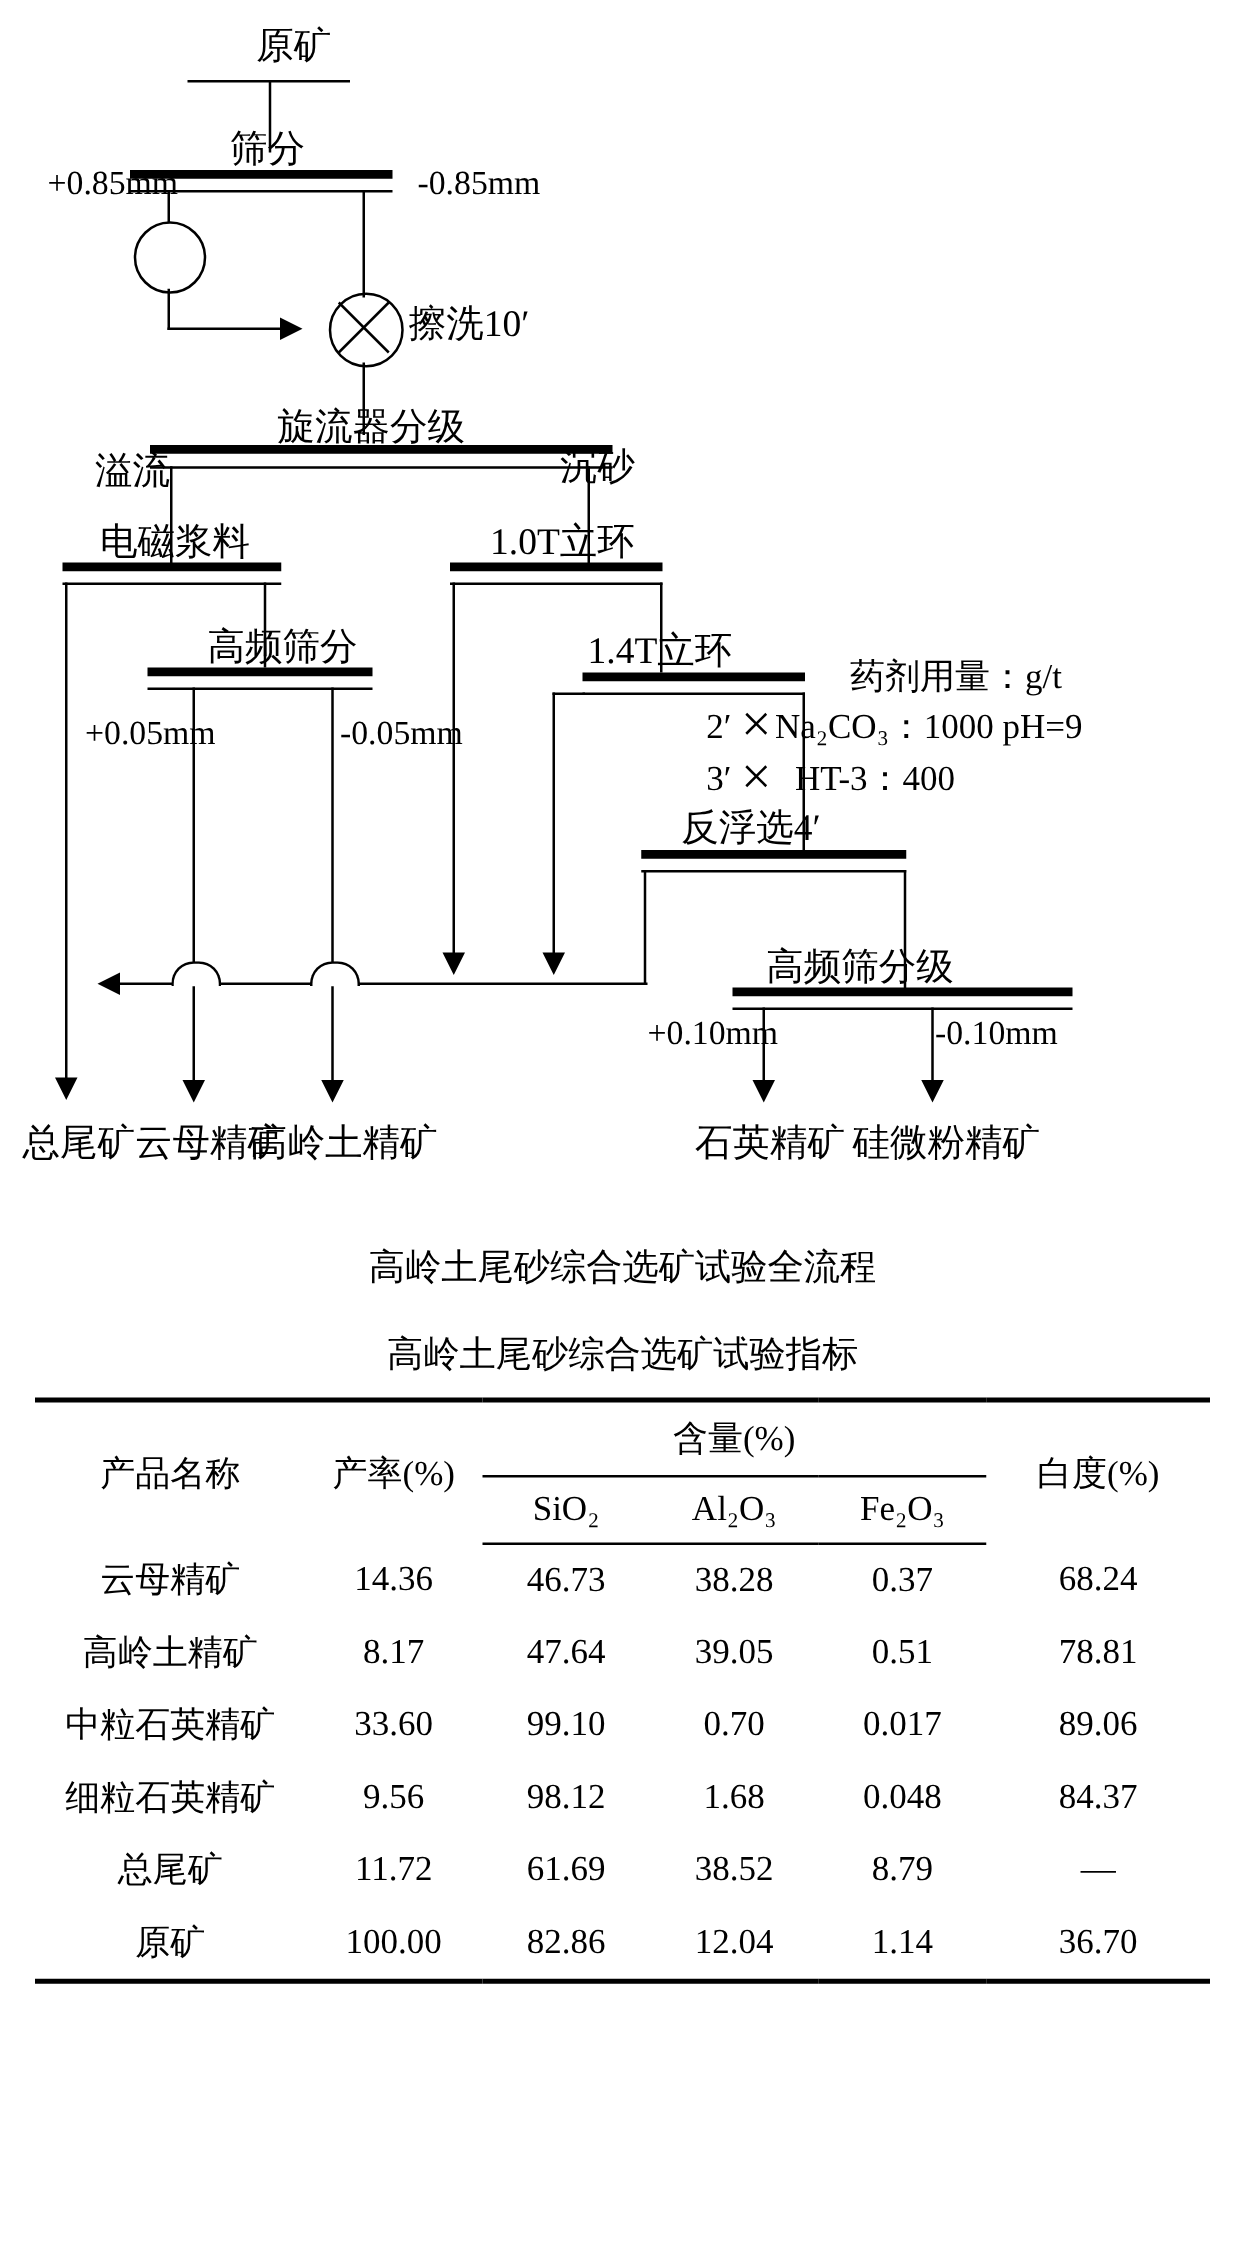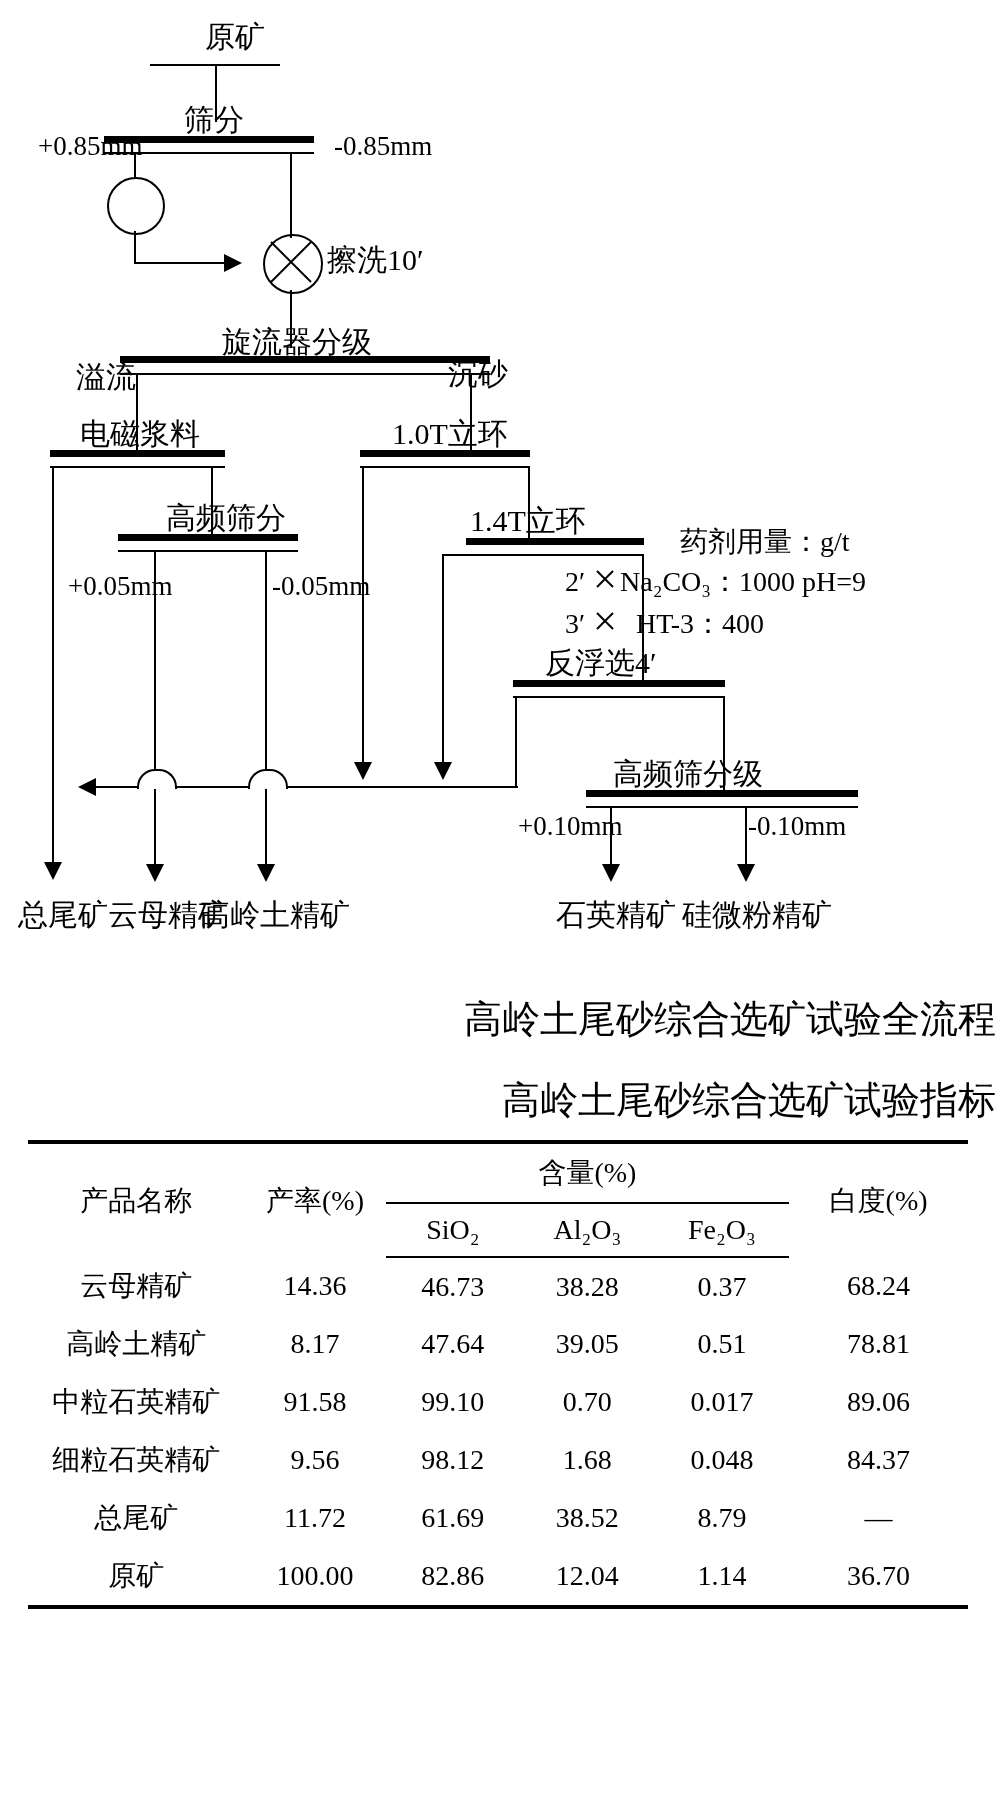--- a/index.html
+++ b/index.html
@@ -88,22 +88,22 @@
     width: 36px;
     height: 18px;
     border: 2px solid #000;
     border-bottom: none;
     border-radius: 18px 18px 0 0;
     background: #fff;
   }
 
   
   .caption {
-    text-align: right;
-    font-size: 38px;
+    text-align: center;
+    font-size: 29px;
     font-family: Liberation Serif, serif;
     margin: 0;
   }
   #caption1 { margin-top: 4px; }
   #caption2 { margin-top: 30px; margin-bottom: 14px; }
 
   
   #results-table-wrap {
     padding: 0 28px;
   }
@@ -289,21 +289,21 @@
       <tr>
         <td>高岭土精矿</td>
         <td>8.17</td>
         <td>47.64</td>
         <td>39.05</td>
         <td>0.51</td>
         <td>78.81</td>
       </tr>
       <tr>
         <td>中粒石英精矿</td>
-        <td>91.58</td>
+        <td>33.60</td>
         <td>99.10</td>
         <td>0.70</td>
         <td>0.017</td>
         <td>89.06</td>
       </tr>
       <tr>
         <td>细粒石英精矿</td>
         <td>9.56</td>
         <td>98.12</td>
         <td>1.68</td>

